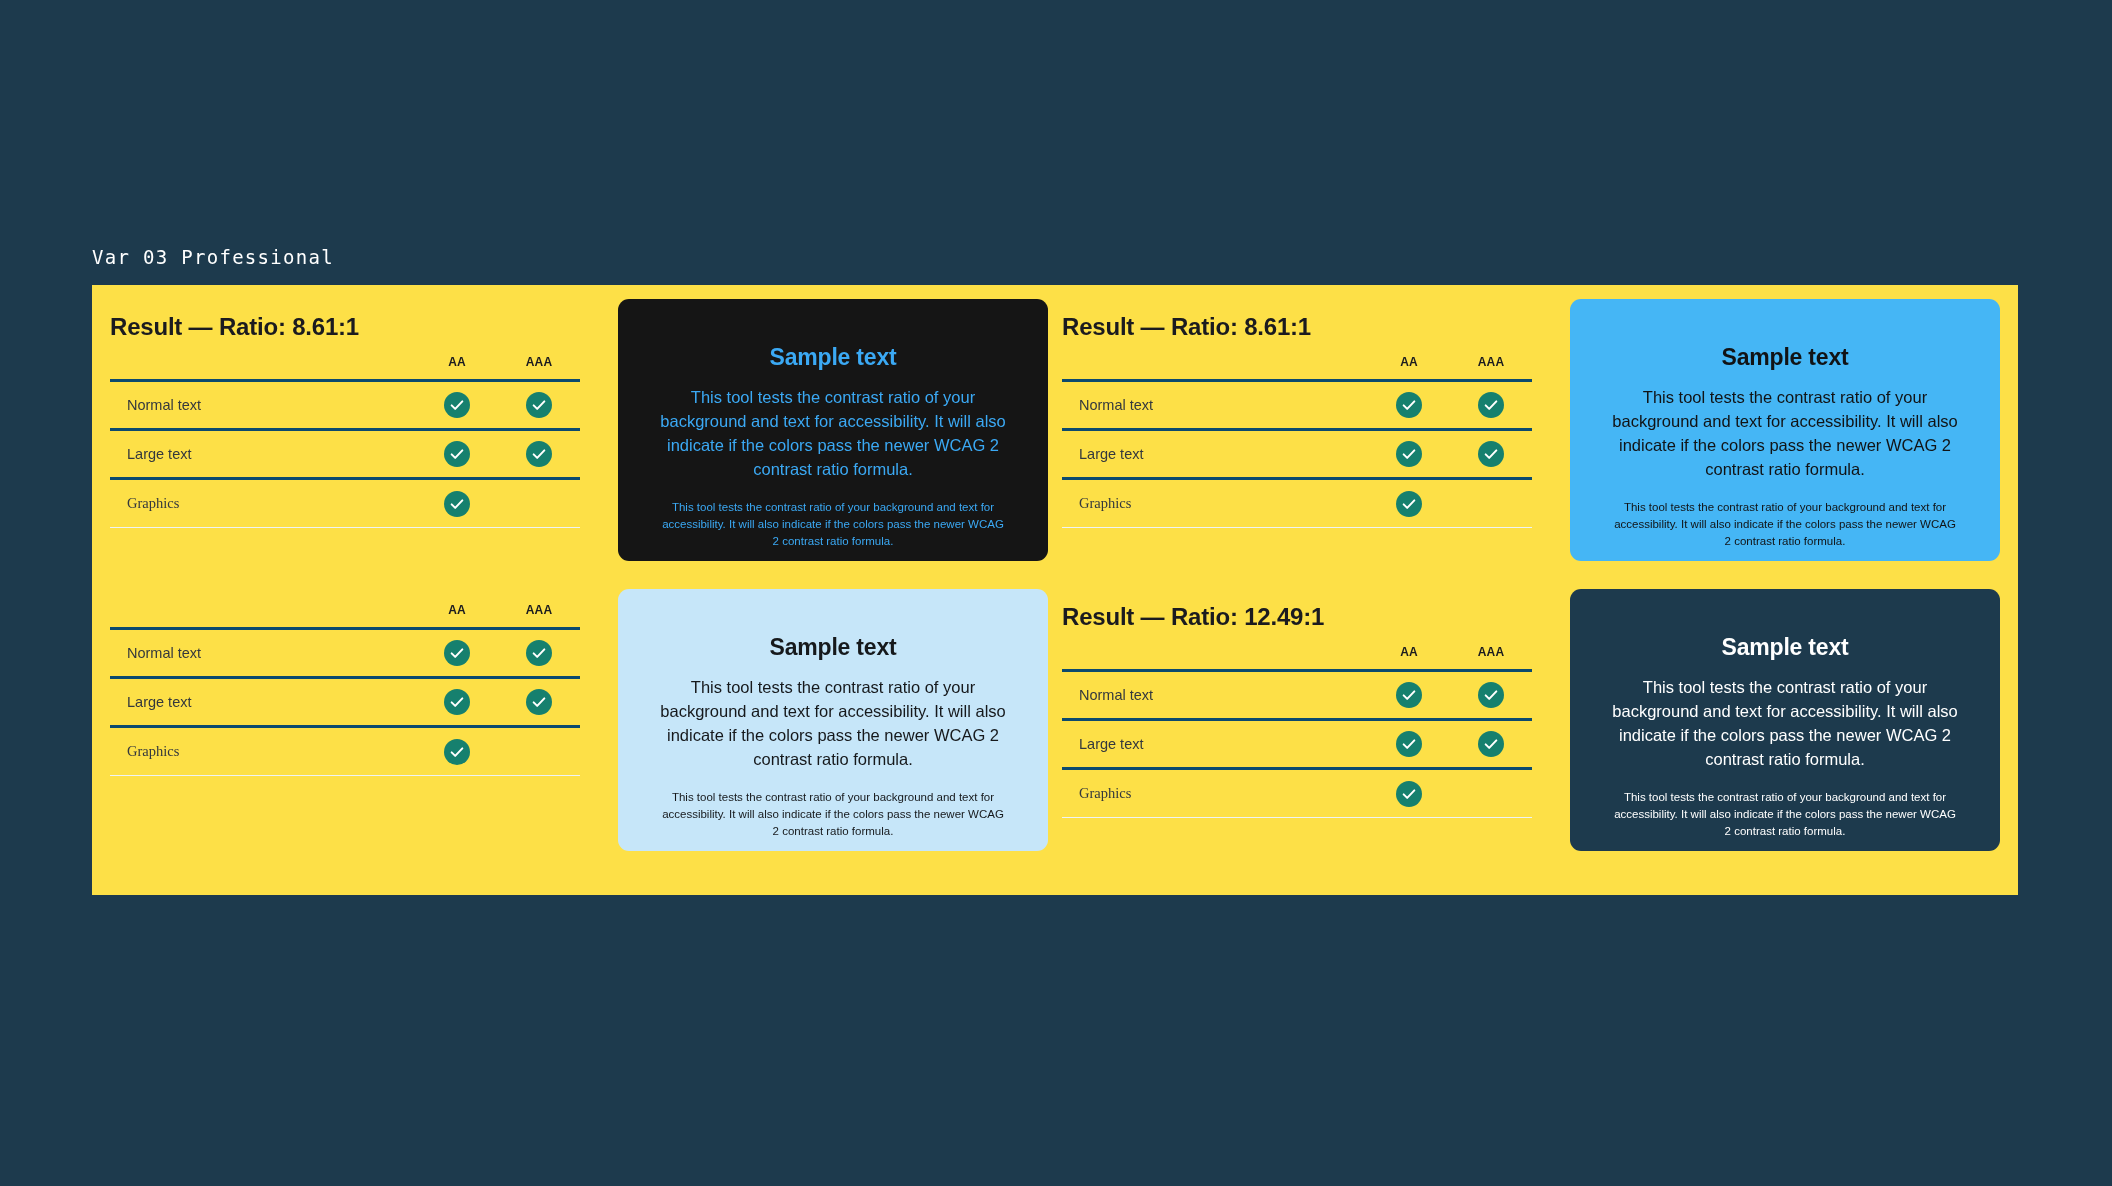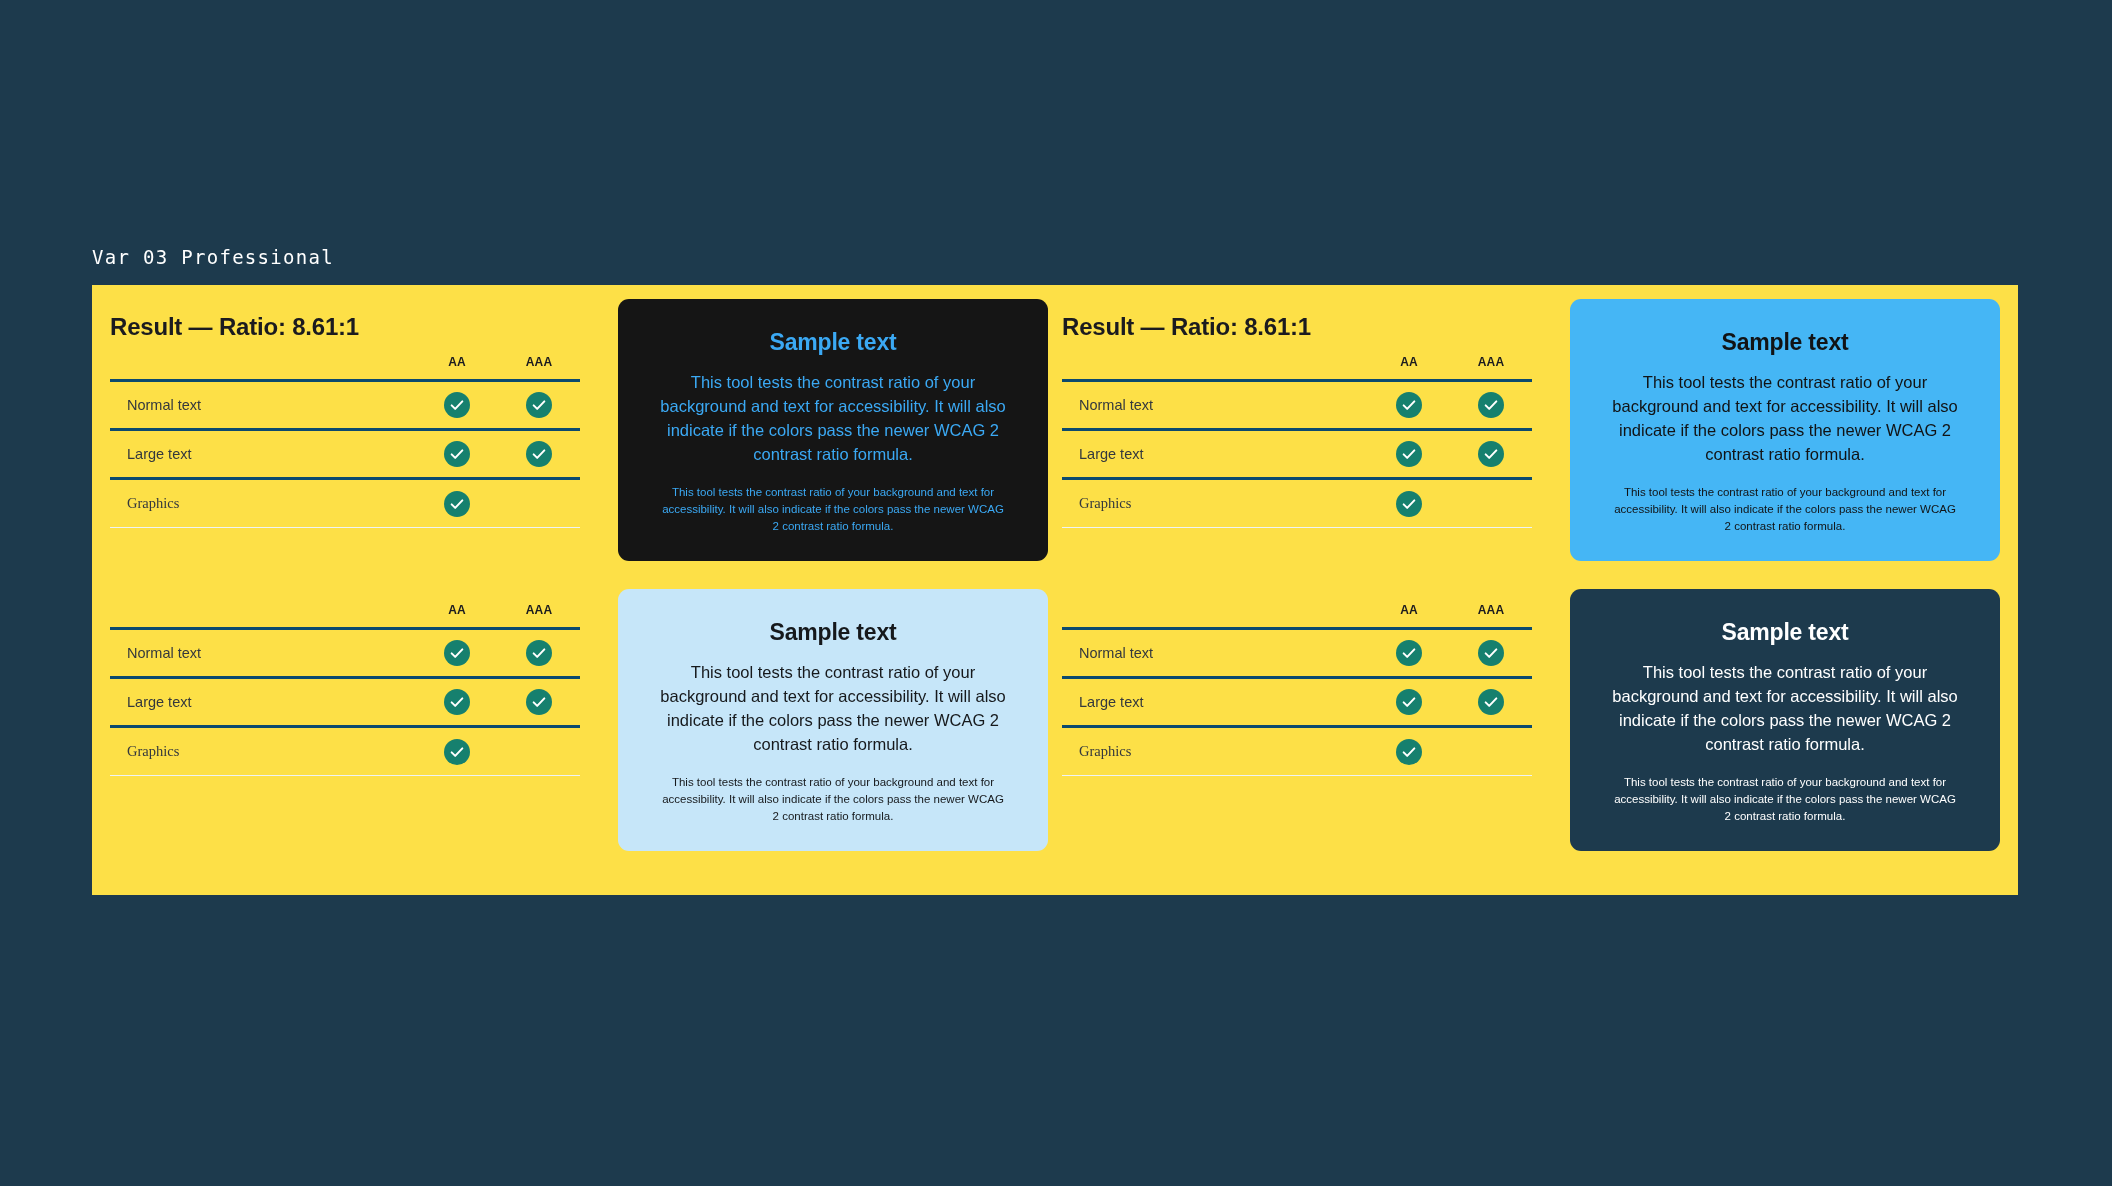--- a/index.html
+++ b/index.html
@@ -128,21 +128,21 @@
     top: 50%;
     transform: translate(-50%, -50%);
     width: 16px;
     height: 16px;
     display: block;
   }
 
   
   .preview {
     border-radius: 11px;
-    padding: 30px 34px 34px 34px;
+    padding: 45px 34px 34px 34px;
     text-align: center;
     height: 262px;
     display: flex;
     flex-direction: column;
     justify-content: flex-start;
     align-items: center;
   }
 
   .preview .sample-heading {
     font-size: 23px;
@@ -327,20 +327,21 @@
           </table>
         </div>
         <div class="preview v-light-black" style="background: rgb(198, 230, 249); color: rgb(22, 25, 28);">
           <div class="sample-heading">Sample text</div>
           <div class="sample-body">This tool tests the contrast ratio of your background and text for accessibility. It will also indicate if the colors pass the newer WCAG 2 contrast ratio formula.</div>
           <div class="sample-small">This tool tests the contrast ratio of your background and text for accessibility. It will also indicate if the colors pass the newer WCAG 2 contrast ratio formula.</div>
         </div>
       </div>
       <div class="block">
         <div class="result-side">
+          <div class="result-title">Result — Ratio: 12.49:1</div>
           <table class="result-table">
             <colgroup>
               <col class="c-label">
               <col class="c-aa">
               <col class="c-aaa">
             </colgroup>
             <thead>
               <tr>
                 <th class="lbl"></th>
                 <th>AA</th>

